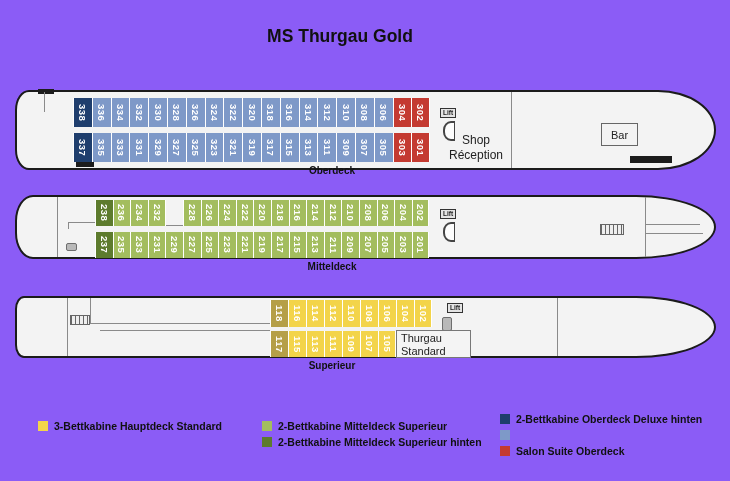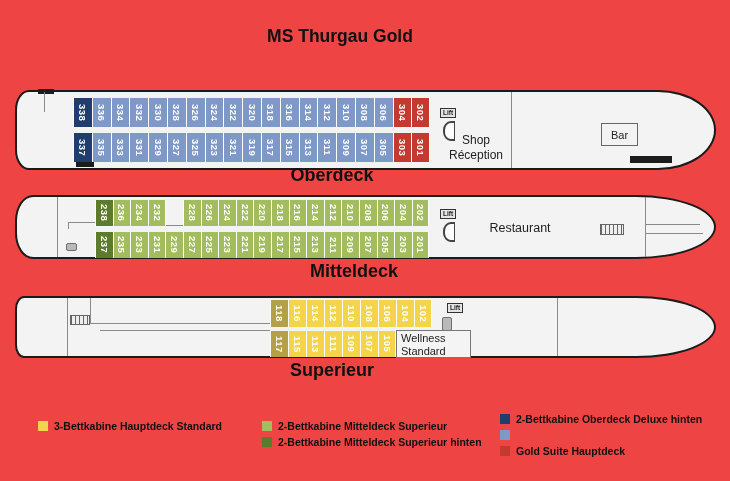--- a/index.html
+++ b/index.html
@@ -1,28 +1,28 @@
 <!DOCTYPE html>
 <html><head>
 <meta charset="utf-8">
 <style>
   html,body{margin:0;padding:0;background:#fff;font-family:"Liberation Sans",sans-serif;}
-  #stage{position:relative;width:730px;height:481px;background:#ef4444;overflow:hidden;}
+  #stage{position:relative;width:730px;height:481px;background:#8b5cf6;overflow:hidden;}
   .title{position:absolute;left:0;top:26px;width:680px;text-align:center;font-size:17.5px;font-weight:700;color:#111;}
   .hull{position:absolute;background:#f3f3f3;border:2px solid #1b1b1b;box-sizing:border-box;}
   .hull-ober{left:15px;top:90px;width:701px;height:80px;border-radius:14px 58px 58px 14px / 20px 40px 40px 20px;}
   .hull-mittel{left:15px;top:195px;width:701px;height:64px;border-radius:18px 80px 80px 18px / 26px 32px 32px 26px;}
   .hull-haupt{left:15px;top:296px;width:701px;height:62px;border-radius:9px 80px 80px 9px / 13px 31px 31px 13px;}
   .cabin-row{position:absolute;display:flex;}
   .cabin{width:var(--cw);height:100%;box-sizing:border-box;border-left:1px solid #fff;
          writing-mode:vertical-rl;display:flex;align-items:center;justify-content:center;
          color:#fff;font-weight:700;font-size:9.5px;letter-spacing:0.5px;}
   .cabin:last-child{border-right:1px solid #fff;}
   .cabin.gap{background:transparent !important;border-left:1px solid #fff;}
-  .deck-label{position:absolute;left:0;width:664px;text-align:center;font-size:18px;font-weight:600;color:#111;}
+  .deck-label{position:absolute;left:0;width:664px;text-align:center;font-size:10px;font-weight:600;color:#111;}
   .room-text{position:absolute;font-size:12px;color:#222;line-height:15px;}
   .room-text span{display:block;}
   .center{text-align:center;}
   .wall{position:absolute;background:#8a8a8a;}
   .brect{position:absolute;background:#1c1c1c;}
   .lift-box{position:absolute;font-size:6.5px;font-weight:700;color:#222;border:1px solid #333;
             background:#e4e4e4;padding:0 2px;line-height:8px;height:8px;}
   .spiral{position:absolute;width:9px;height:16px;border:2px solid #444;border-right:1px solid #444;
           border-radius:8px 0 0 8px / 9px 0 0 9px;background:#fdfdfd;}
   .stairs-h{position:absolute;background:#eee repeating-linear-gradient(90deg,#666 0 1px,transparent 1px 4px);border:1px solid #666;}
@@ -159,23 +159,22 @@
       <div class="cabin" style="background: rgb(163, 189, 94);">211</div>
       <div class="cabin" style="background: rgb(163, 189, 94);">209</div>
       <div class="cabin" style="background: rgb(163, 189, 94);">207</div>
       <div class="cabin" style="background: rgb(163, 189, 94);">205</div>
       <div class="cabin" style="background: rgb(163, 189, 94);">203</div>
       <div class="cabin" style="background: rgb(163, 189, 94);">201</div>
     </div>
 
   <div class="lift-box" style="left:440px;top:209px;">Lift</div>
   <div class="spiral" style="left:443px;top:222px;"></div>
-  <div class="room-text center" style="left:450px;top:221px;width:140px;font-size:12.5px;">Restaurant</div>
-
-  <div class="deck-label" style="top:261px;margin-left:22px;">Mitteldeck</div>
+
+  <div class="deck-label" style="top:261px;">Mitteldeck</div>
 
   <div class="hull hull-haupt"></div>
   <div class="wall" style="left:67px;top:298px;width:1px;height:58px;"></div>
   <div class="wall" style="left:90px;top:298px;width:1px;height:25px;"></div>
   <div class="stairs-h" style="left:70px;top:315px;width:18px;height:8px;"></div>
   <div class="wall" style="left:90px;top:323px;width:180px;height:1px;"></div>
   <div class="wall" style="left:100px;top:330px;width:170px;height:1px;"></div>
   <div class="wall" style="left:557px;top:298px;width:1px;height:58px;"></div>
 
   <div class="cabin-row" style="left:270px;top:300px;height:27px;--cw:18px;">
@@ -195,21 +194,21 @@
       <div class="cabin" style="background: rgb(243, 212, 74);">113</div>
       <div class="cabin" style="background: rgb(243, 212, 74);">111</div>
       <div class="cabin" style="background: rgb(243, 212, 74);">109</div>
       <div class="cabin" style="background: rgb(243, 212, 74);">107</div>
       <div class="cabin" style="background: rgb(243, 212, 74);">105</div>
     </div>
 
   <div class="lift-box" style="left:447px;top:303px;">Lift</div>
   <div class="handle" style="left:442px;top:317px;width:8px;height:12px;"></div>
   <div class="room-box" style="left:396px;top:330px;width:75px;height:28px;">
-    <span>Wellness</span>
+    <span>Thurgau</span>
     <span>Standard</span>
   </div>
 
   <div class="deck-label" style="top:360px;">Superieur</div>
 
   <div class="legend-col" style="left:38px;top:420px;">
       <div class="legend-row">
         <span class="swatch" style="background: rgb(243, 212, 74);"></span>
         <span class="legend-label">3-Bettkabine Hauptdeck Standard</span>
       </div>
@@ -227,17 +226,17 @@
   <div class="legend-col" style="left:500px;top:413px;">
       <div class="legend-row">
         <span class="swatch" style="background: rgb(31, 62, 109);"></span>
         <span class="legend-label">2-Bettkabine Oberdeck Deluxe hinten</span>
       </div>
       <div class="legend-row">
         <span class="swatch" style="background: rgb(126, 153, 200);"></span>
       </div>
       <div class="legend-row">
         <span class="swatch" style="background: rgb(196, 58, 49);"></span>
-        <span class="legend-label">Gold Suite Hauptdeck</span>
+        <span class="legend-label">Salon Suite Oberdeck</span>
       </div>
     </div>
 
 </div>
 
 </body></html>

